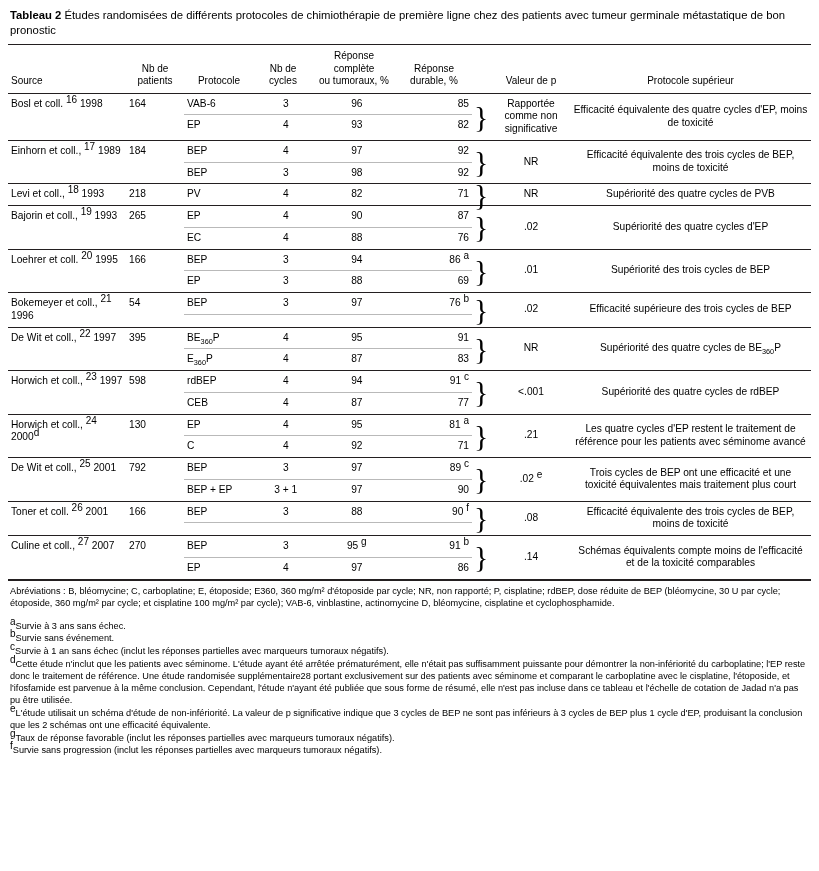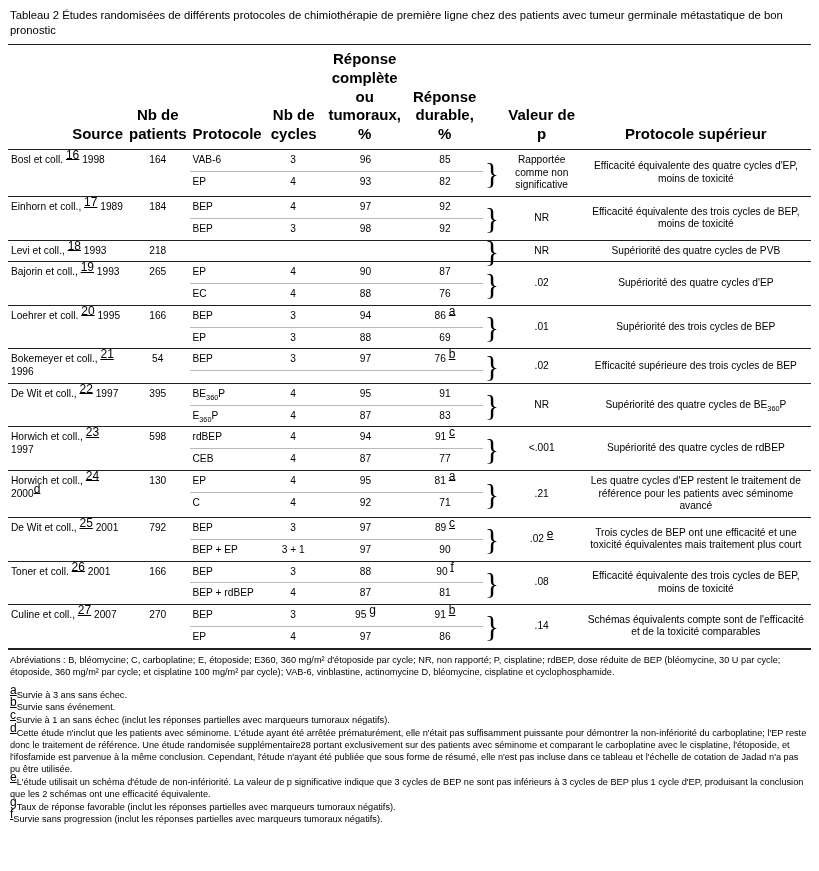--- a/index.html
+++ b/index.html
@@ -19,78 +19,78 @@
     box-sizing: border-box;
     padding: 6px 8px 4px 8px;
   }
   
   .title-block {
     font-size: 11.3px;
     line-height: 1.33;
     padding: 2px 2px 6px 2px;
   }
   .title-block .tag {
-    font-weight: normal;
+    font-weight: bold;
     text-align: center;
   }
   .rule {
     border-top: 1.1px solid #231f20;
     height: 0;
     margin: 0;
   }
   
   table.data {
     width: 100%;
     border-collapse: collapse;
     font-size: 10.2px;
     line-height: 1.25;
   }
   table.data th {
-    font-weight: bold;
-    font-size: 15px;
+    font-weight: normal;
+    font-size: 10px;
     vertical-align: bottom;
     padding: 5px 3px 5px 3px;
     text-align: center;
   }
   table.data th.src {
-    text-align: right;
+    text-align: left;
   }
   .head-row th {
     border-bottom: 1.1px solid #231f20;
   }
   table.data td {
     padding: 4px 3px;
     vertical-align: top;
   }
   td.source {
     width: 112px;
     text-align: left;
     padding-left: 3px;
   }
   td.npat {
     width: 52px;
-    text-align: center;
+    text-align: left;
     margin-top: 12px;
   }
   td.proto {
     width: 64px;
     text-align: left;
     padding-left: 4px;
   }
   td.ncyc {
     width: 52px;
     text-align: center;
   }
   td.resp {
     width: 74px;
     text-align: center;
   }
   td.dur {
     width: 66px;
-    text-align: center;
+    text-align: right;
   }
   td.pval {
     width: 68px;
     text-align: center;
   }
   td.superior {
     text-align: center;
     padding-left: 6px;
     padding-right: 4px;
   }
@@ -122,24 +122,23 @@
     transform: translateY(-50%);
     font-size: 30px;
     line-height: 0.8;
     font-family: "Liberation Serif", serif;
   }
   .cell-mid {
     vertical-align: middle !important;
     text-align: center;
   }
   sup {
-    font-size: 12px;
+    font-size: 10px;
     vertical-align: super;
     line-height: 0;
-    text-decoration: underline;
   }
   sub {
     font-size: 7.3px;
     vertical-align: sub;
     line-height: 0;
   }
   
   .foot {
     font-size: 9.2px;
     line-height: 1.32;
@@ -246,20 +245,26 @@
           </td>
           <td class="pval cell-mid">NR</td>
           <td class="superior cell-mid">Efficacité équivalente des trois cycles de BEP, moins de toxicité</td>
         </tr>
         <tr class="group">
           <td class="source">Levi et coll., <sup>18</sup> 1993</td>
           <td class="npat">218</td>
           <td colspan="4" style="padding:0">
             <table class="sub">
               <tbody>
+                <tr>
+                  <td class="proto">PV</td>
+                  <td class="ncyc">4</td>
+                  <td class="resp">82</td>
+                  <td class="dur">71</td>
+                </tr>
               </tbody>
             </table>
           </td>
           <td class="brace">
             <span>}</span>
           </td>
           <td class="pval cell-mid">NR</td>
           <td class="superior cell-mid">Supériorité des quatre cycles de PVB</td>
         </tr>
         <tr class="group">
@@ -450,26 +455,20 @@
           <td class="npat">166</td>
           <td colspan="4" style="padding:0">
             <table class="sub">
               <tbody>
                 <tr class="first">
                   <td class="proto">BEP</td>
                   <td class="ncyc">3</td>
                   <td class="resp">88</td>
                   <td class="dur">90 <sup>f</sup></td>
                 </tr>
-                <tr>
-                  <td class="proto">BEP + rdBEP</td>
-                  <td class="ncyc">4</td>
-                  <td class="resp">87</td>
-                  <td class="dur">81</td>
-                </tr>
               </tbody>
             </table>
           </td>
           <td class="brace">
             <span>}</span>
           </td>
           <td class="pval cell-mid">.08</td>
           <td class="superior cell-mid">Efficacité équivalente des trois cycles de BEP, moins de toxicité</td>
         </tr>
         <tr class="group">
@@ -490,21 +489,21 @@
                   <td class="resp">97</td>
                   <td class="dur">86</td>
                 </tr>
               </tbody>
             </table>
           </td>
           <td class="brace">
             <span>}</span>
           </td>
           <td class="pval cell-mid">.14</td>
-          <td class="superior cell-mid">Schémas équivalents compte sont de l'efficacité et de la toxicité comparables</td>
+          <td class="superior cell-mid">Schémas équivalents compte moins de l'efficacité et de la toxicité comparables</td>
         </tr>
       </tbody>
   </table>
 
   <div class="rule"></div>
 
   <div class="foot">
     <p class="abbr">
       <span>Abréviations :</span>
       <span>B, bléomycine; C, carboplatine; E, étoposide; E360, 360 mg/m² d'étoposide par cycle; NR, non rapporté; P, cisplatine; rdBEP, dose réduite de BEP (bléomycine, 30 U par cycle; étoposide, 360 mg/m² par cycle; et cisplatine 100 mg/m² par cycle); VAB-6, vinblastine, actinomycine D, bléomycine, cisplatine et cyclophosphamide.</span>

